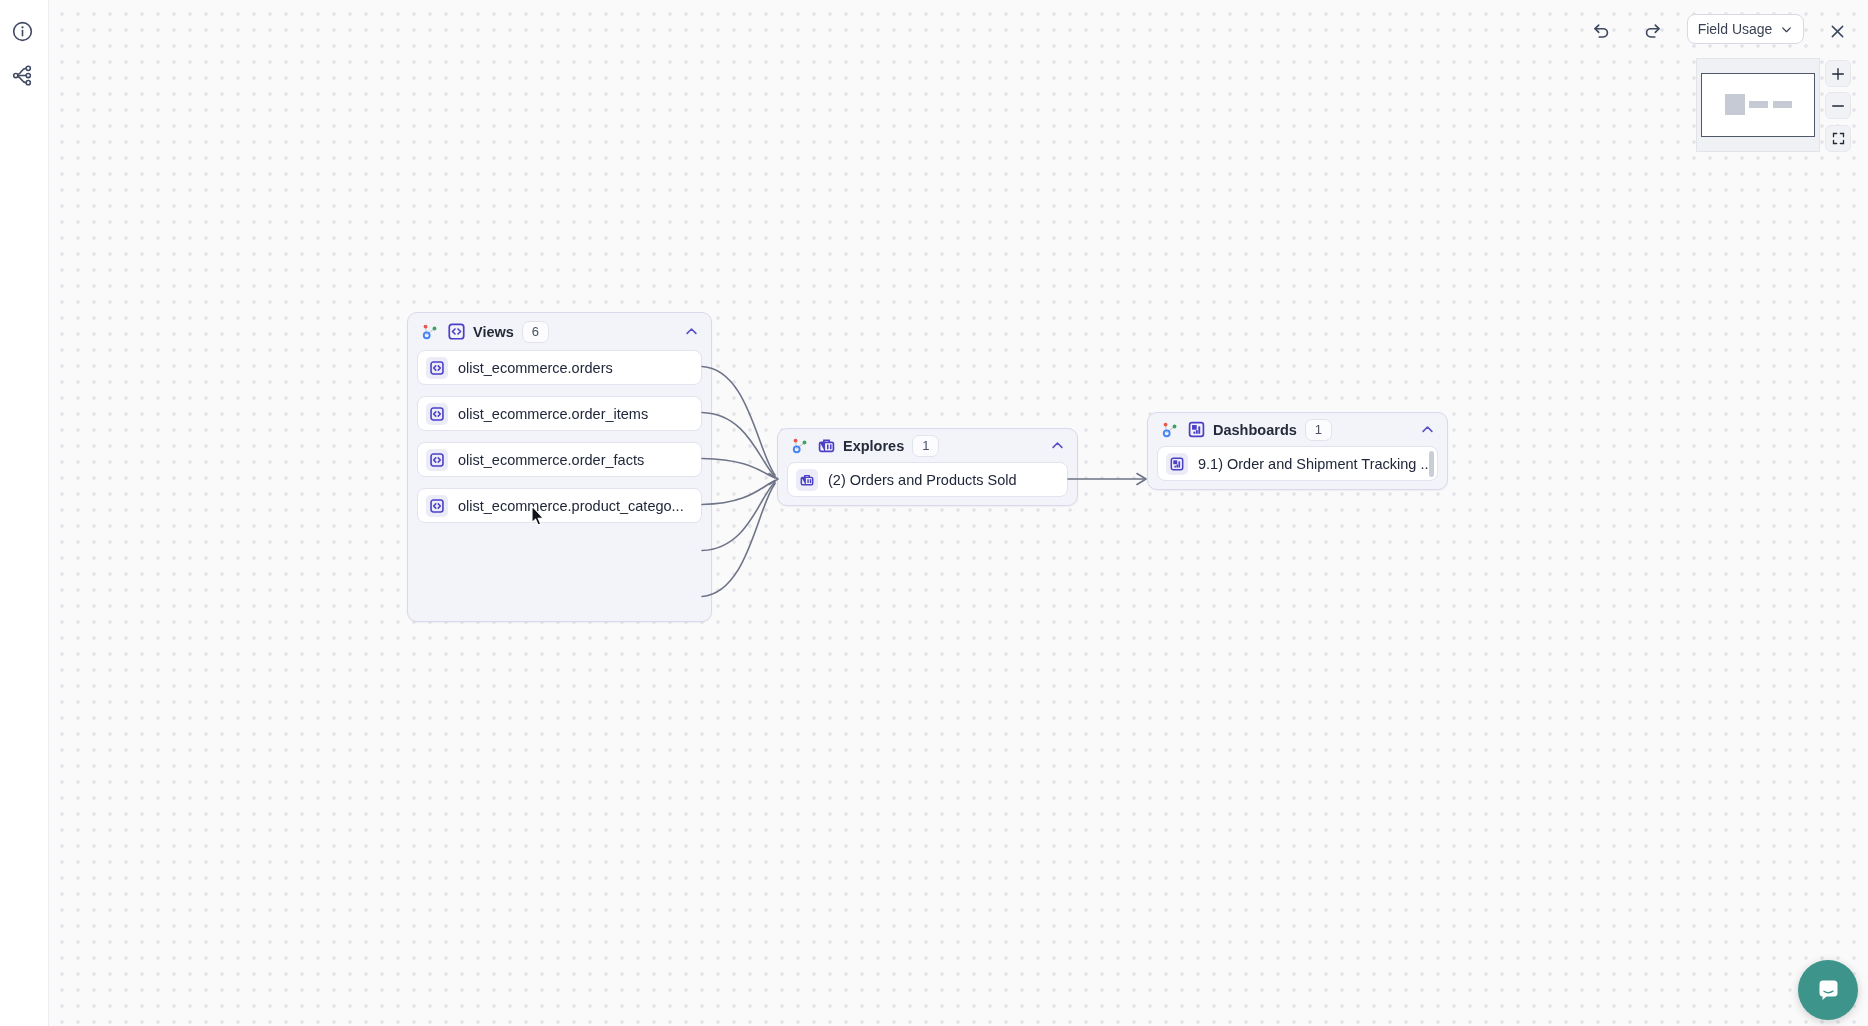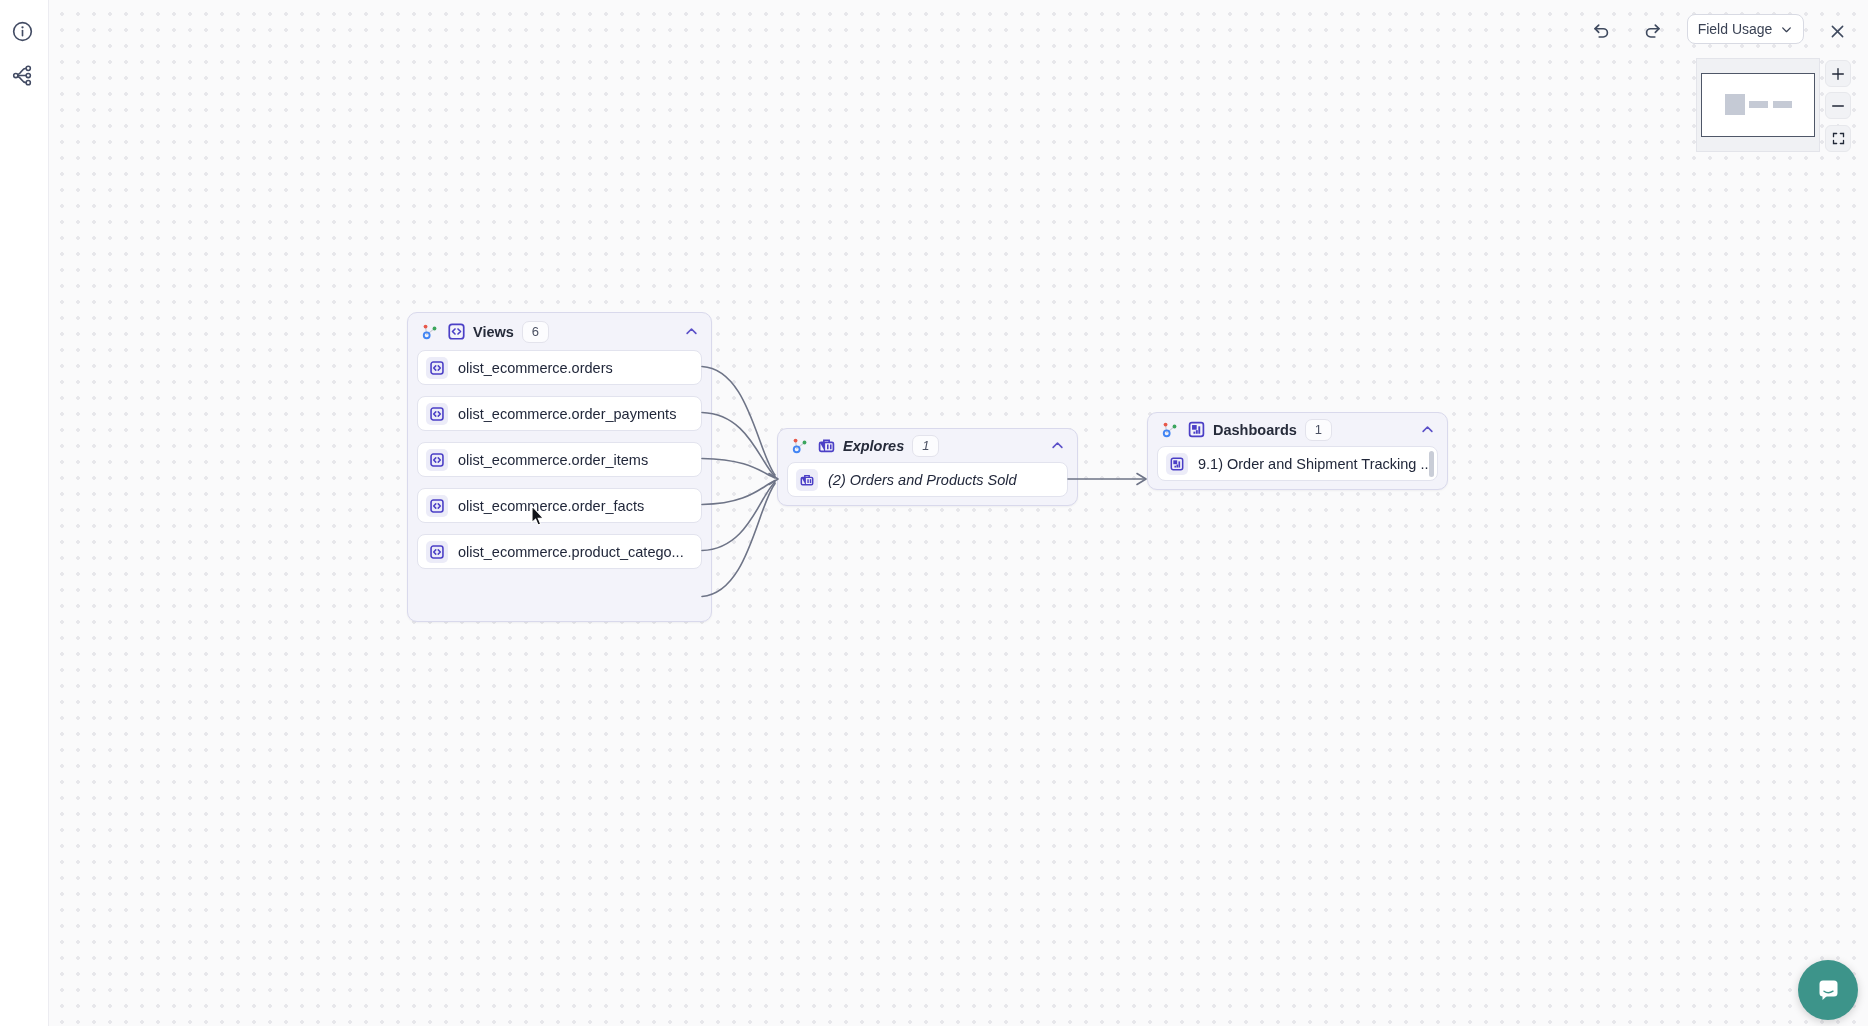--- a/index.html
+++ b/index.html
@@ -202,53 +202,44 @@
         </span>
         <span class="node-label">olist_ecommerce.orders</span>
       </div>
       <div class="node-row">
         <span class="node-icon-tile">
           <svg width="14" height="14" viewBox="0 0 16 16">
               <rect x="1.2" y="1.2" width="13.6" height="13.6" rx="2.6" fill="none" stroke="#4b3fc6" stroke-width="1.8"></rect>
               <path d="M6.6 5.6 L4.2 8 L6.6 10.4 M9.4 5.6 L11.8 8 L9.4 10.4" fill="none" stroke="#4b3fc6" stroke-width="1.7" stroke-linecap="round" stroke-linejoin="round"></path>
             </svg>
         </span>
-        <span class="node-label">olist_ecommerce.order_payments</span>
+        <span class="node-label">olist_ecommerce.order_items</span>
       </div>
       <div class="node-row">
         <span class="node-icon-tile">
           <svg width="14" height="14" viewBox="0 0 16 16">
               <rect x="1.2" y="1.2" width="13.6" height="13.6" rx="2.6" fill="none" stroke="#4b3fc6" stroke-width="1.8"></rect>
               <path d="M6.6 5.6 L4.2 8 L6.6 10.4 M9.4 5.6 L11.8 8 L9.4 10.4" fill="none" stroke="#4b3fc6" stroke-width="1.7" stroke-linecap="round" stroke-linejoin="round"></path>
             </svg>
         </span>
-        <span class="node-label">olist_ecommerce.order_items</span>
+        <span class="node-label">olist_ecommerce.order_facts</span>
       </div>
       <div class="node-row">
         <span class="node-icon-tile">
           <svg width="14" height="14" viewBox="0 0 16 16">
               <rect x="1.2" y="1.2" width="13.6" height="13.6" rx="2.6" fill="none" stroke="#4b3fc6" stroke-width="1.8"></rect>
               <path d="M6.6 5.6 L4.2 8 L6.6 10.4 M9.4 5.6 L11.8 8 L9.4 10.4" fill="none" stroke="#4b3fc6" stroke-width="1.7" stroke-linecap="round" stroke-linejoin="round"></path>
             </svg>
         </span>
-        <span class="node-label">olist_ecommerce.order_facts</span>
-      </div>
-      <div class="node-row">
-        <span class="node-icon-tile">
-          <svg width="14" height="14" viewBox="0 0 16 16">
-              <rect x="1.2" y="1.2" width="13.6" height="13.6" rx="2.6" fill="none" stroke="#4b3fc6" stroke-width="1.8"></rect>
-              <path d="M6.6 5.6 L4.2 8 L6.6 10.4 M9.4 5.6 L11.8 8 L9.4 10.4" fill="none" stroke="#4b3fc6" stroke-width="1.7" stroke-linecap="round" stroke-linejoin="round"></path>
-            </svg>
-        </span>
         <span class="node-label">olist_ecommerce.product_catego...</span>
       </div>
     </div>
   </div>
 
-  <div class="panel" style="left:777px;top:428px;width:301px;height:78px;font-style:italic;">
+  <div class="panel" style="left:777px;top:428px;width:301px;height:78px;">
     <div class="panel-header" style="height:33px;">
       <svg width="19" height="20" viewBox="0 0 20 20">
         <line x1="6" y1="13" x2="4.8" y2="4.8" stroke="#c6cad2" stroke-width="1.2"></line>
         <line x1="6.5" y1="12.5" x2="14" y2="6.5" stroke="#c6cad2" stroke-width="1.2"></line>
         <circle cx="4.8" cy="4.3" r="2" fill="#e8584a"></circle>
         <circle cx="14.2" cy="6.3" r="2" fill="#3ba55d"></circle>
         <circle cx="6" cy="13.5" r="3.1" fill="none" stroke="#4285f4" stroke-width="2"></circle>
       </svg>
       <svg width="17" height="17" viewBox="0 0 16 16">
         <rect x="1.5" y="5" width="13" height="8.5" rx="1.4" fill="none" stroke="#4b3fc6" stroke-width="1.6"></rect>

